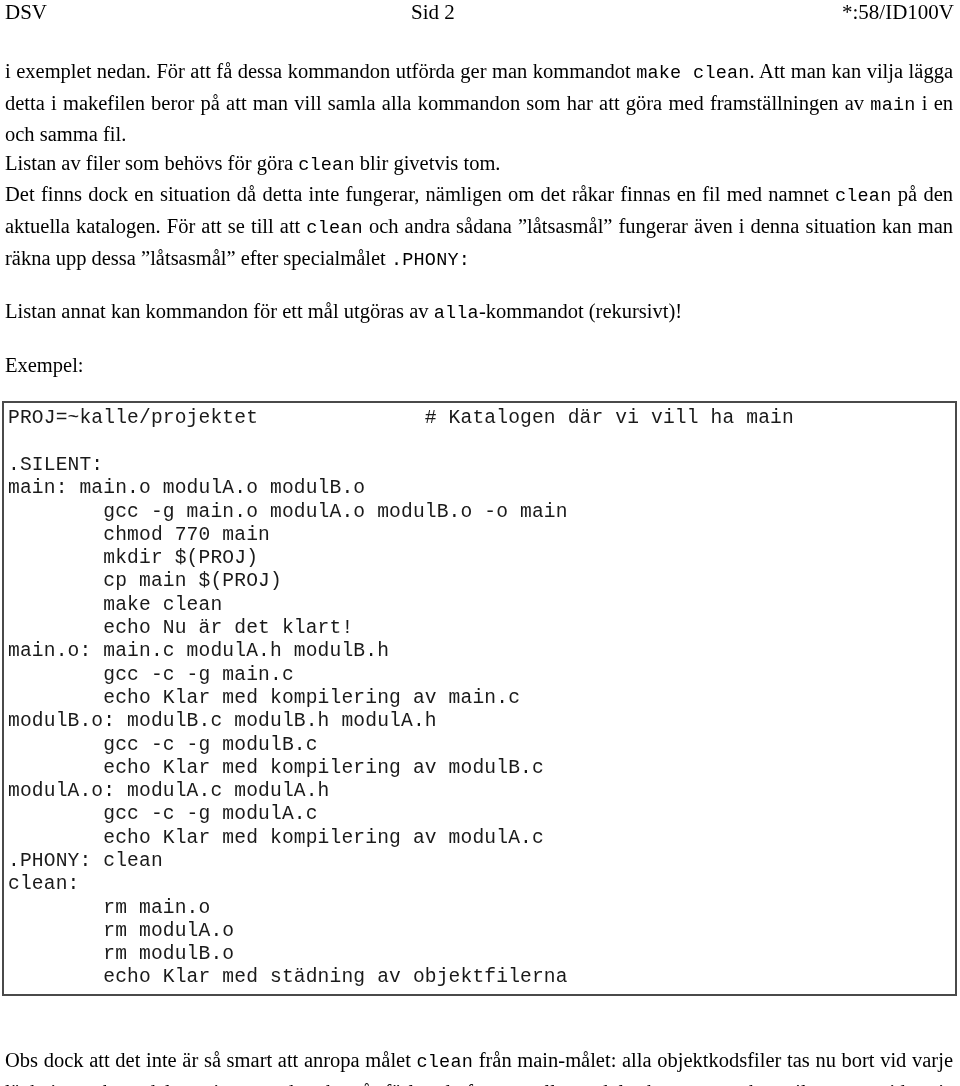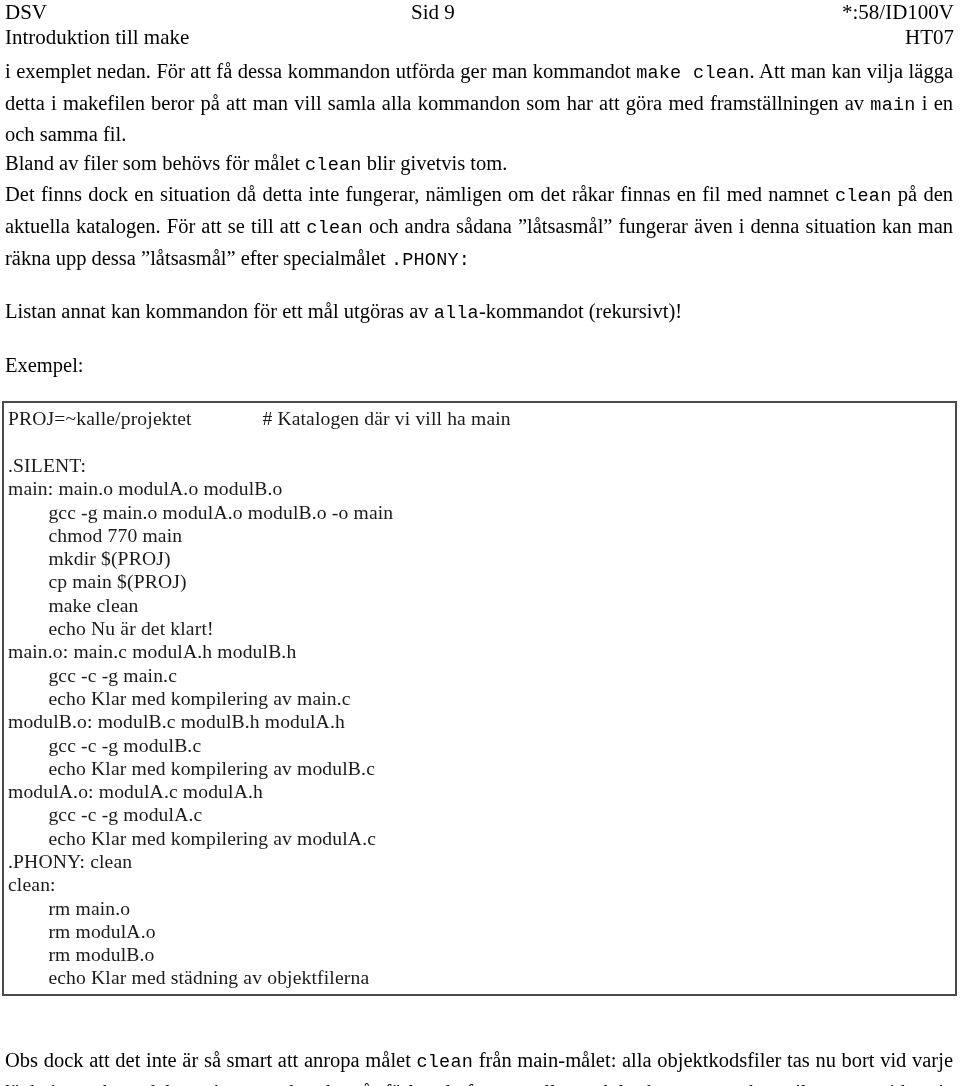--- a/index.html
+++ b/index.html
@@ -80,21 +80,21 @@
   
   .code-block {
     margin: 0 2px 0 2px;
     border: 2px solid #4a4a4a;
     background: #ffffff;
     padding: 4px 0 4px 4px;
     box-sizing: border-box;
   }
   .code-block pre {
     margin: 0;
-    font-family: Liberation Serif, serif;
+    font-family: Liberation Mono, monospace;
     font-size: 19.6px;
     line-height: 23.3px;
     color: #1a1a1a;
     white-space: pre;
     letter-spacing: 0.15px;
   }
   .code-line {
     display: block;
     white-space: pre;
     min-height: 23.3px;
@@ -108,34 +108,30 @@
   }
 </style>
 </head>
 <body>
 
 <div class="page">
 
   <div class="header">
     <div class="header-row">
       <span class="hdr-left">DSV</span>
-      <span class="hdr-center">Sid 9</span>
+      <span class="hdr-center">Sid 2</span>
       <span class="hdr-right">*:58/ID100V</span>
-    </div>
-    <div class="header-row">
-      <span class="hdr-left">Introduktion till make</span>
-      <span class="hdr-right">HT07</span>
     </div>
   </div>
 
   <div class="prose">
 
     <p class="p-justify"><span>i exemplet nedan. För att få dessa kommandon utförda ger man kommandot </span><span class="mono-inline">make clean</span><span>. Att man kan vilja lägga detta i makefilen beror på att man vill samla alla kommandon som har att göra med framställningen av </span><span class="mono-inline">main</span><span> i en och samma fil.</span></p>
 
-    <p><span>Bland av filer som behövs för målet </span><span class="mono-inline">clean</span><span> blir givetvis tom.</span></p>
+    <p><span>Listan av filer som behövs för göra </span><span class="mono-inline">clean</span><span> blir givetvis tom.</span></p>
 
     <p class="p-justify"><span>Det finns dock en situation då detta inte fungerar, nämligen om det råkar finnas en fil med namnet </span><span class="mono-inline">clean</span><span> på den aktuella katalogen. För att se till att </span><span class="mono-inline">clean</span><span> och andra sådana ”låtsasmål” fungerar även i denna situation kan man räkna upp dessa ”låtsasmål” efter specialmålet </span><span class="mono-inline">.PHONY:</span></p>
 
     <div class="spacer-md"></div>
 
     <p><span>Listan annat kan kommandon för ett mål utgöras av </span><span class="mono-inline">alla</span><span>-kommandot (rekursivt)!</span></p>
 
     <div class="spacer-md"></div>
 
     <p>Exempel:</p>

